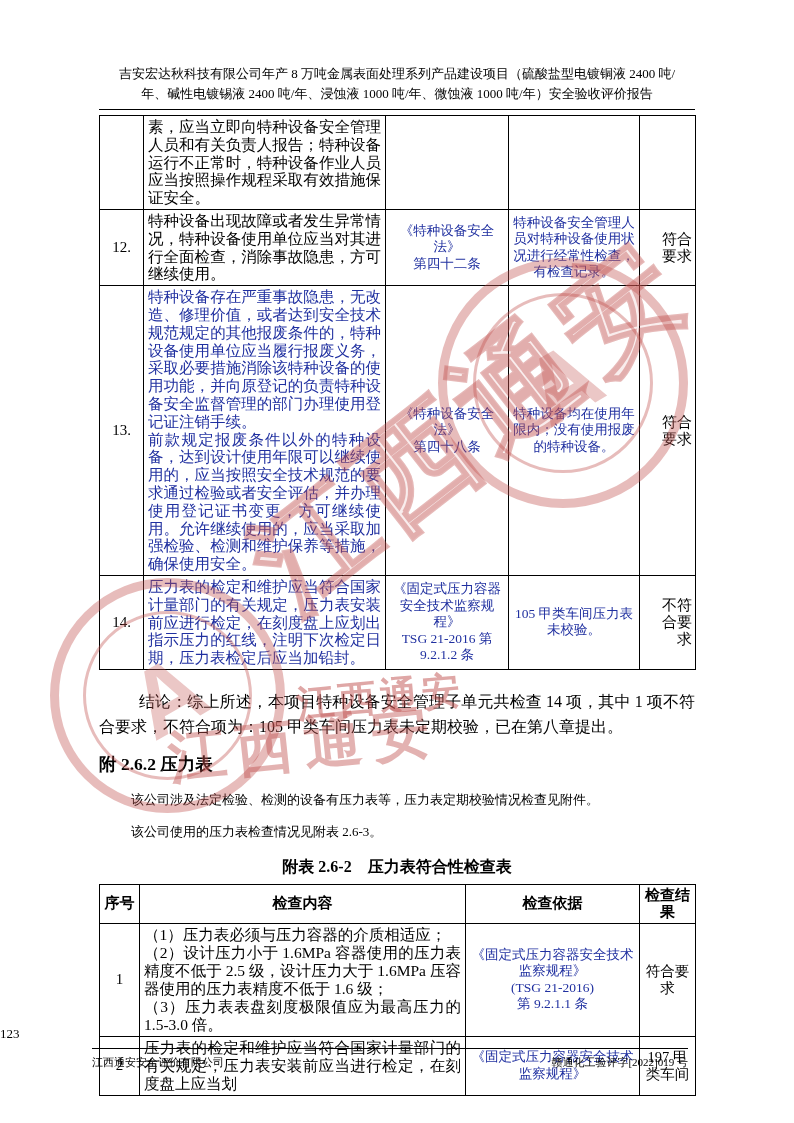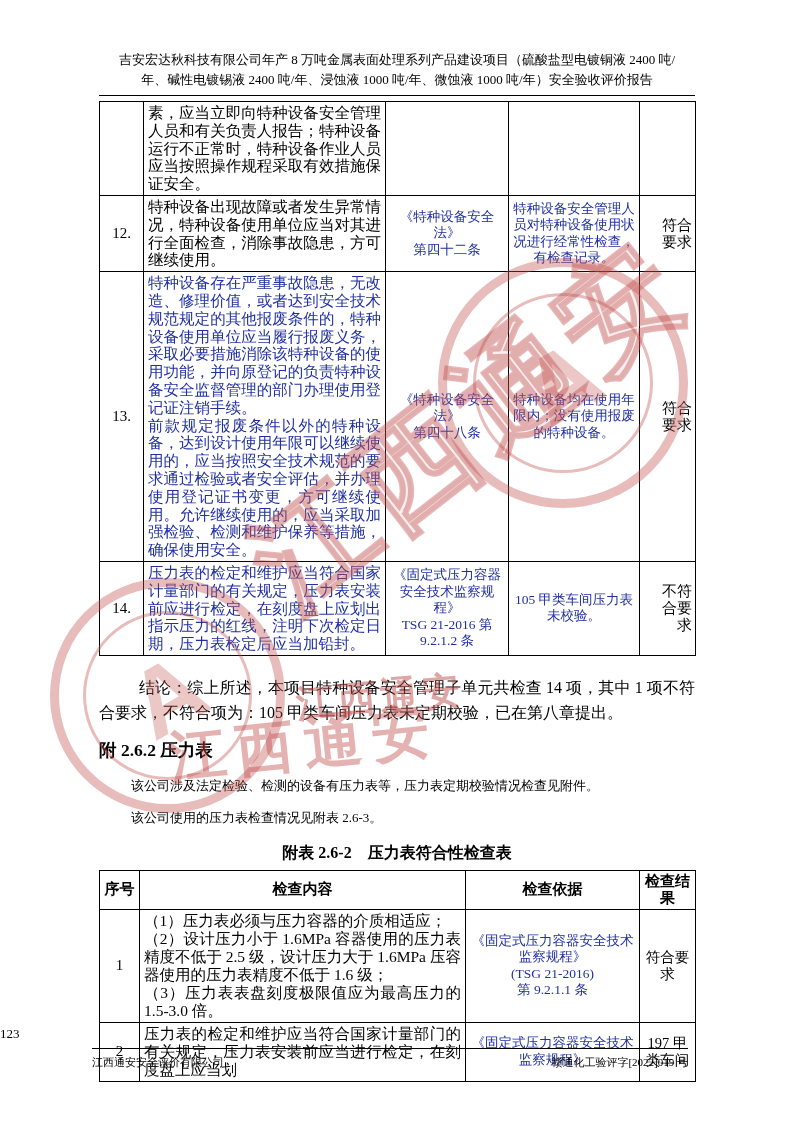--- a/index.html
+++ b/index.html
@@ -2,21 +2,21 @@
 <html><head>
 <meta charset="utf-8">
 <style>
   * { margin:0; padding:0; box-sizing:border-box; }
   html,body { background:#ffffff; }
   .page {
     position:relative; width:794px; height:1123px; margin:0 auto;
     background:#ffffff; overflow:hidden; color:#000;
     font-family:"Liberation Serif","DejaVu Serif",serif;
   }
-  .content { position:absolute; left:99px; top:4px; width:596px; z-index:1; }
+  .content { position:absolute; left:99px; top:18px; width:596px; z-index:1; }
 
   
   .header {
     padding-top:46px; padding-bottom:6px; text-align:center;
     font-size:13px; line-height:19.5px; border-bottom:1px solid #000;
   }
 
   
   table { border-collapse:collapse; width:596px; table-layout:fixed; margin-top:5px; }
   td { border:1px solid #000; vertical-align:middle; padding:2px 4px; white-space:pre-line; }

